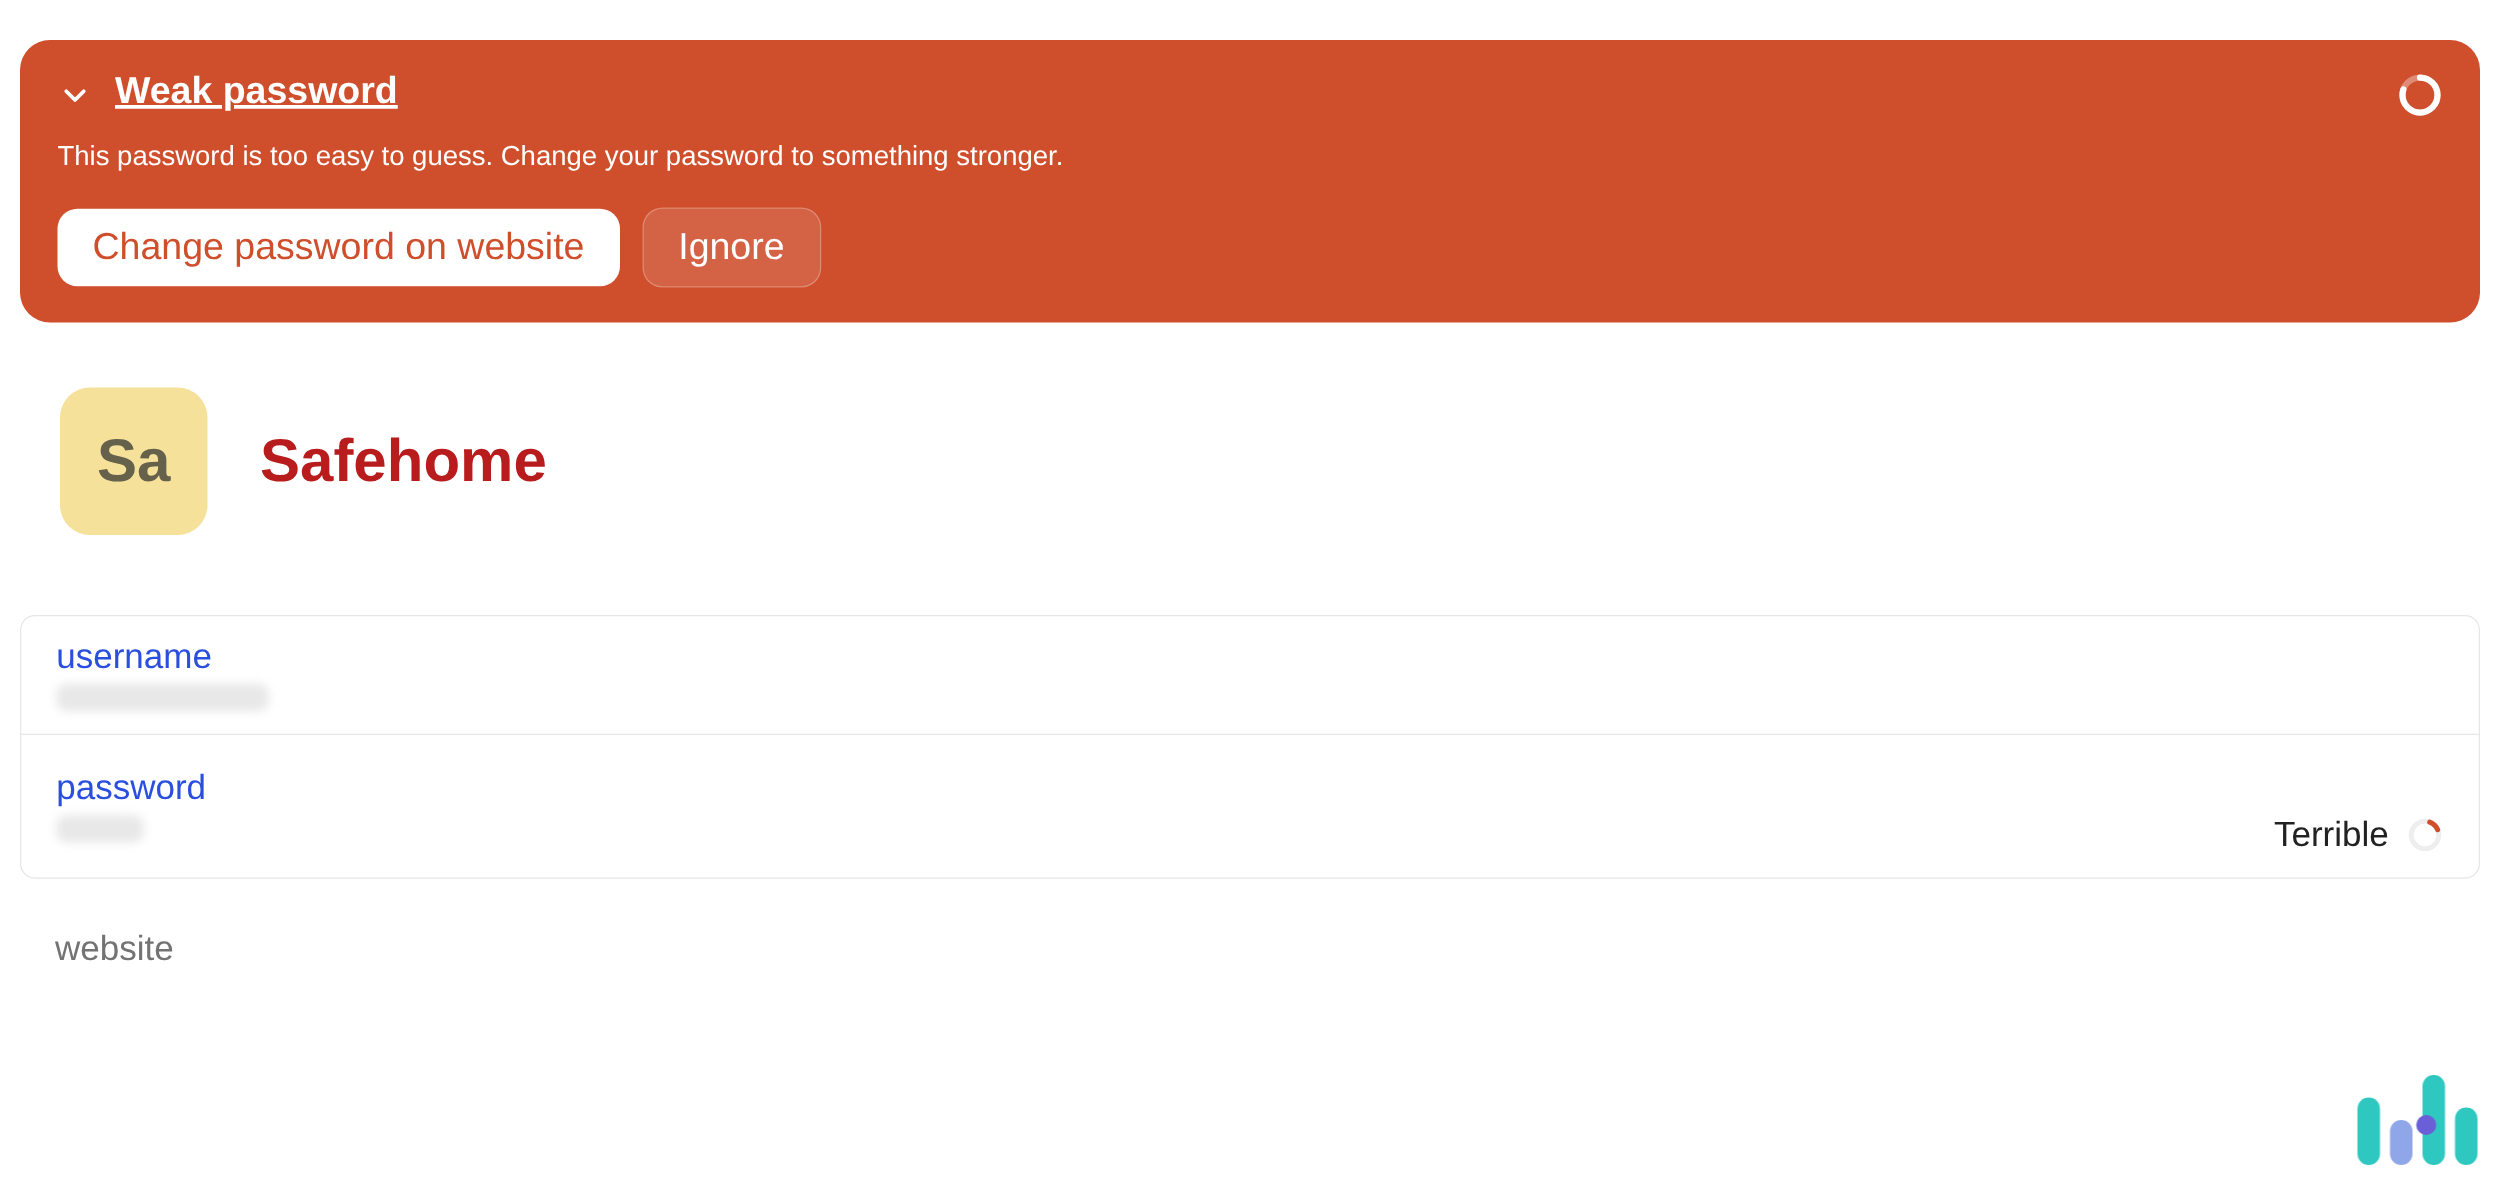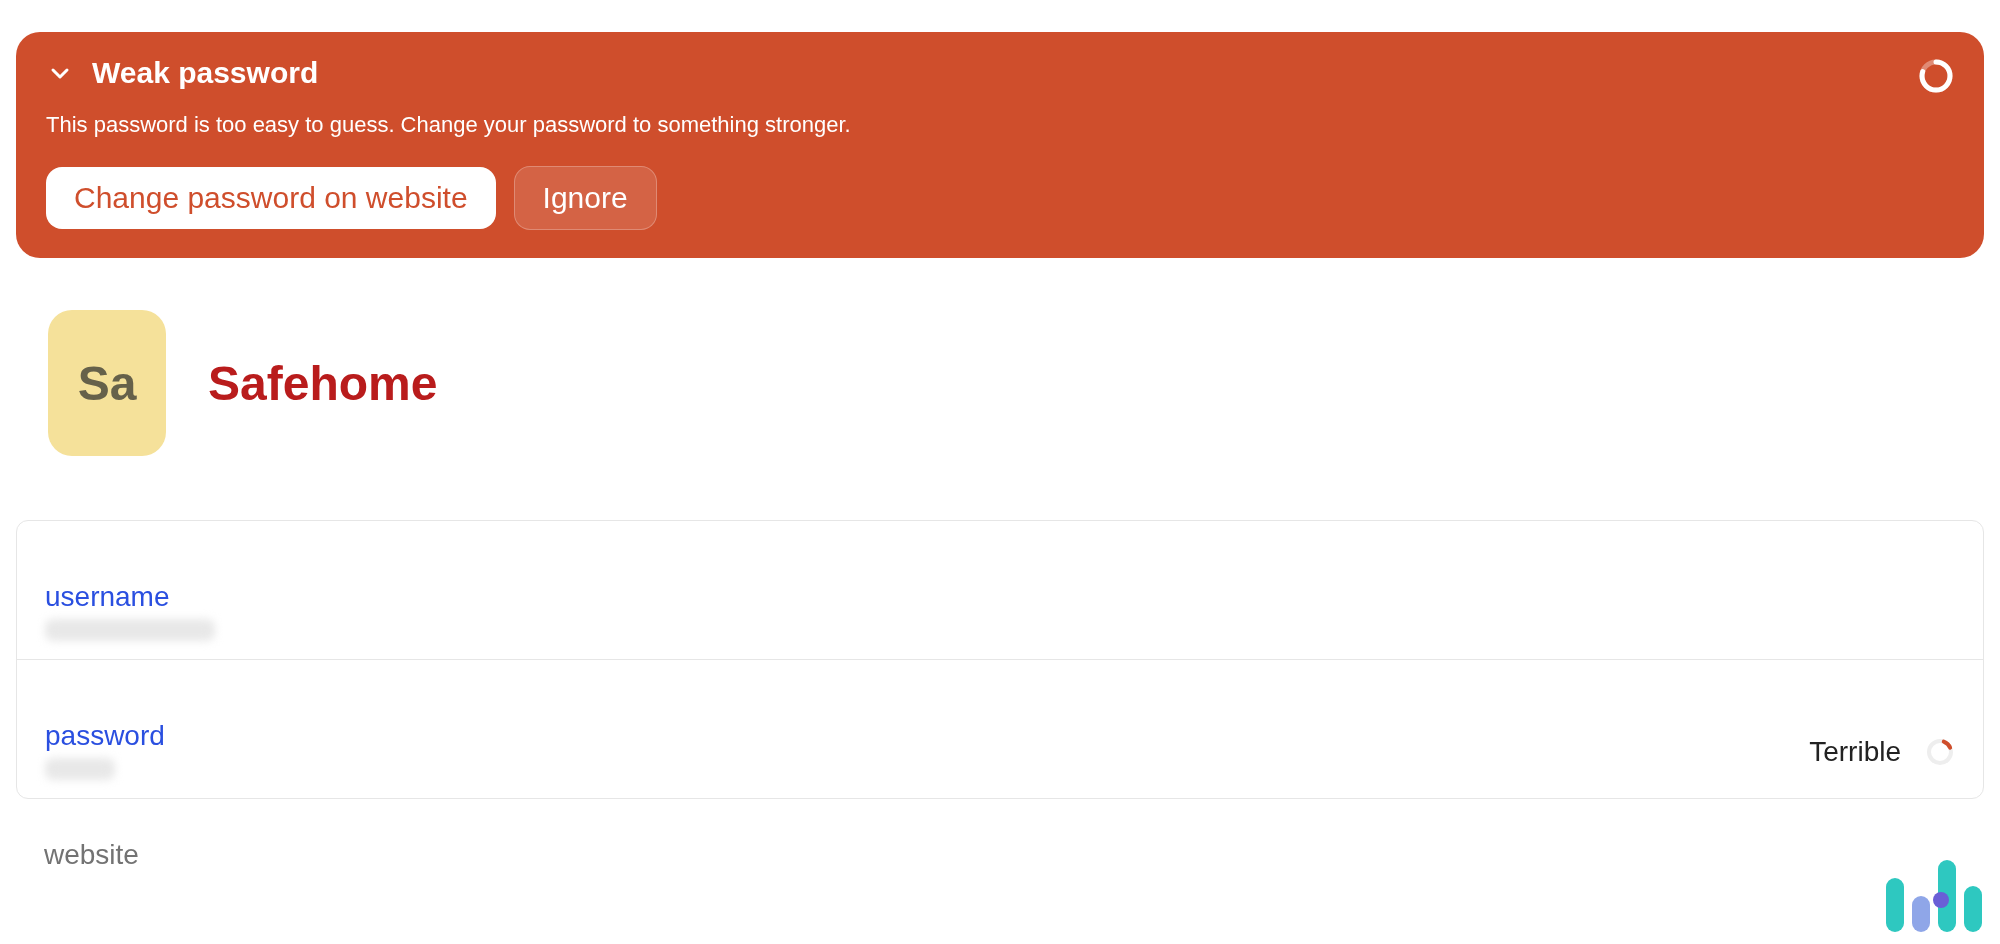--- a/index.html
+++ b/index.html
@@ -9,22 +9,23 @@
   
   .alert {
     background: #cf4e2c;
     border-radius: 24px;
     padding: 24px 30px 28px 30px;
     color: #fff;
     position: relative;
   }
   .alert-header {
     display: flex;
-    align-items: center;
+    align-items: flex-end;
     gap: 18px;
+    text-decoration: underline;
   }
   .alert-chevron {
     display: inline-flex;
     align-items: center;
     justify-content: center;
     width: 28px; height: 28px;
     cursor: pointer;
   }
   .alert-title {
     font-size: 30px;
@@ -70,21 +71,21 @@
 
   
   .item-header {
     display: flex;
     align-items: center;
     gap: 42px;
     margin: 52px 0 0 32px;
   }
   .item-avatar {
     width: 118px;
-    height: 146px;
+    height: 118px;
     border-radius: 24px;
     background: #f5e19a;
     display: flex;
     align-items: center;
     justify-content: center;
     color: #66614a;
     font-size: 48px;
     font-weight: 700;
   }
   .item-title {
@@ -100,39 +101,39 @@
     border-radius: 12px;
     overflow: hidden;
   }
   .field {
     padding: 16px 28px 18px 28px;
     border-bottom: 1px solid #e6e6e6;
     display: flex;
     align-items: center;
   }
   .field:last-child { border-bottom: none; }
-  .field-left { flex: 1; min-width: 0; margin-top: 44px; }
+  .field-left { flex: 1; min-width: 0; }
   .field-label {
     color: #2a4fe0;
     font-size: 28px;
     font-weight: 400;
   }
   .field-value-blur {
     margin-top: 6px;
     width: 170px;
     height: 22px;
     border-radius: 8px;
     background: #e8e8e8;
     filter: blur(4px);
   }
   .field-value-blur.short { width: 70px; }
   .field-right {
     display: flex;
     align-items: center;
-    gap: 24px;
+    gap: 14px;
     margin-top: 48px;
   }
   .strength-text {
     font-size: 28px;
     color: #222;
   }
   .strength-ring {
     width: 30px; height: 30px;
   }
 

